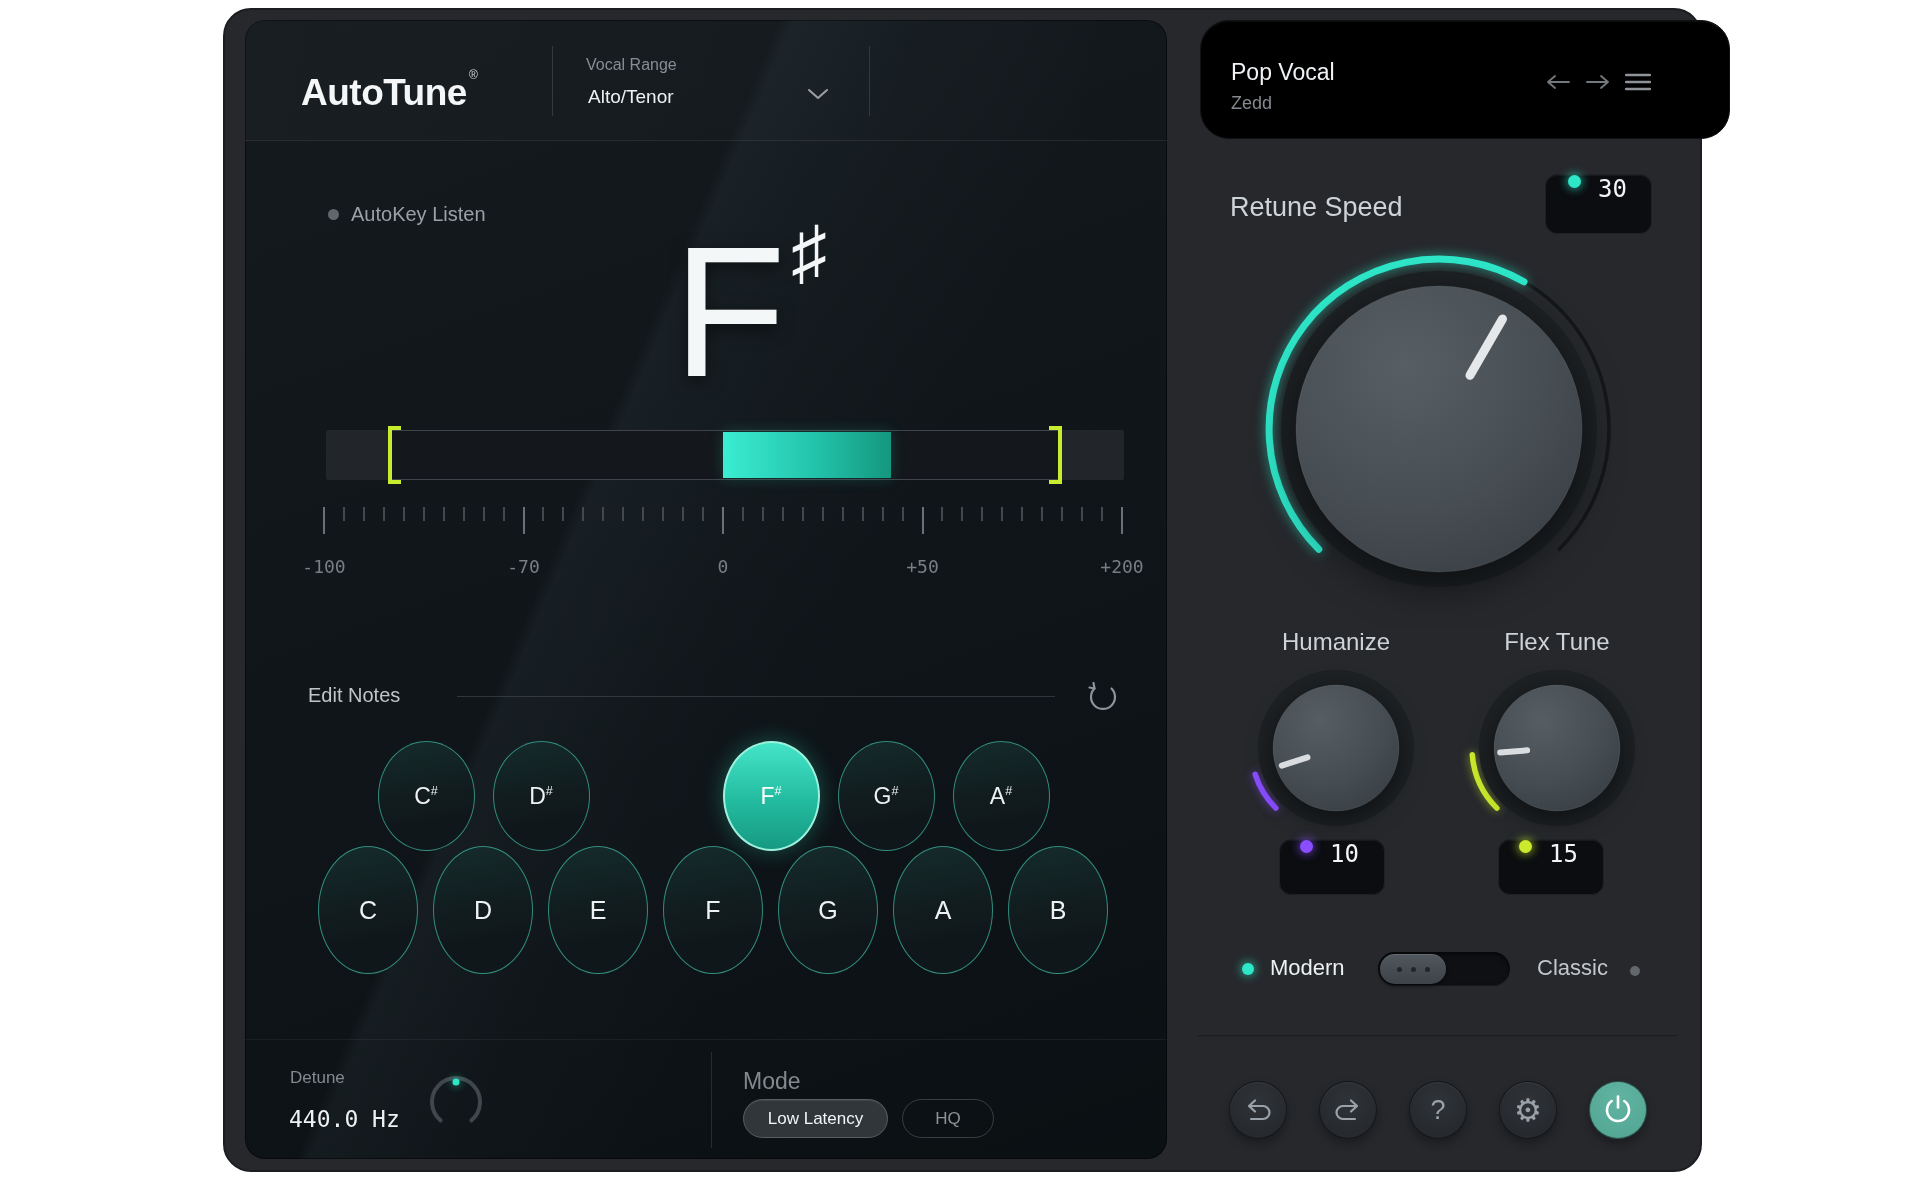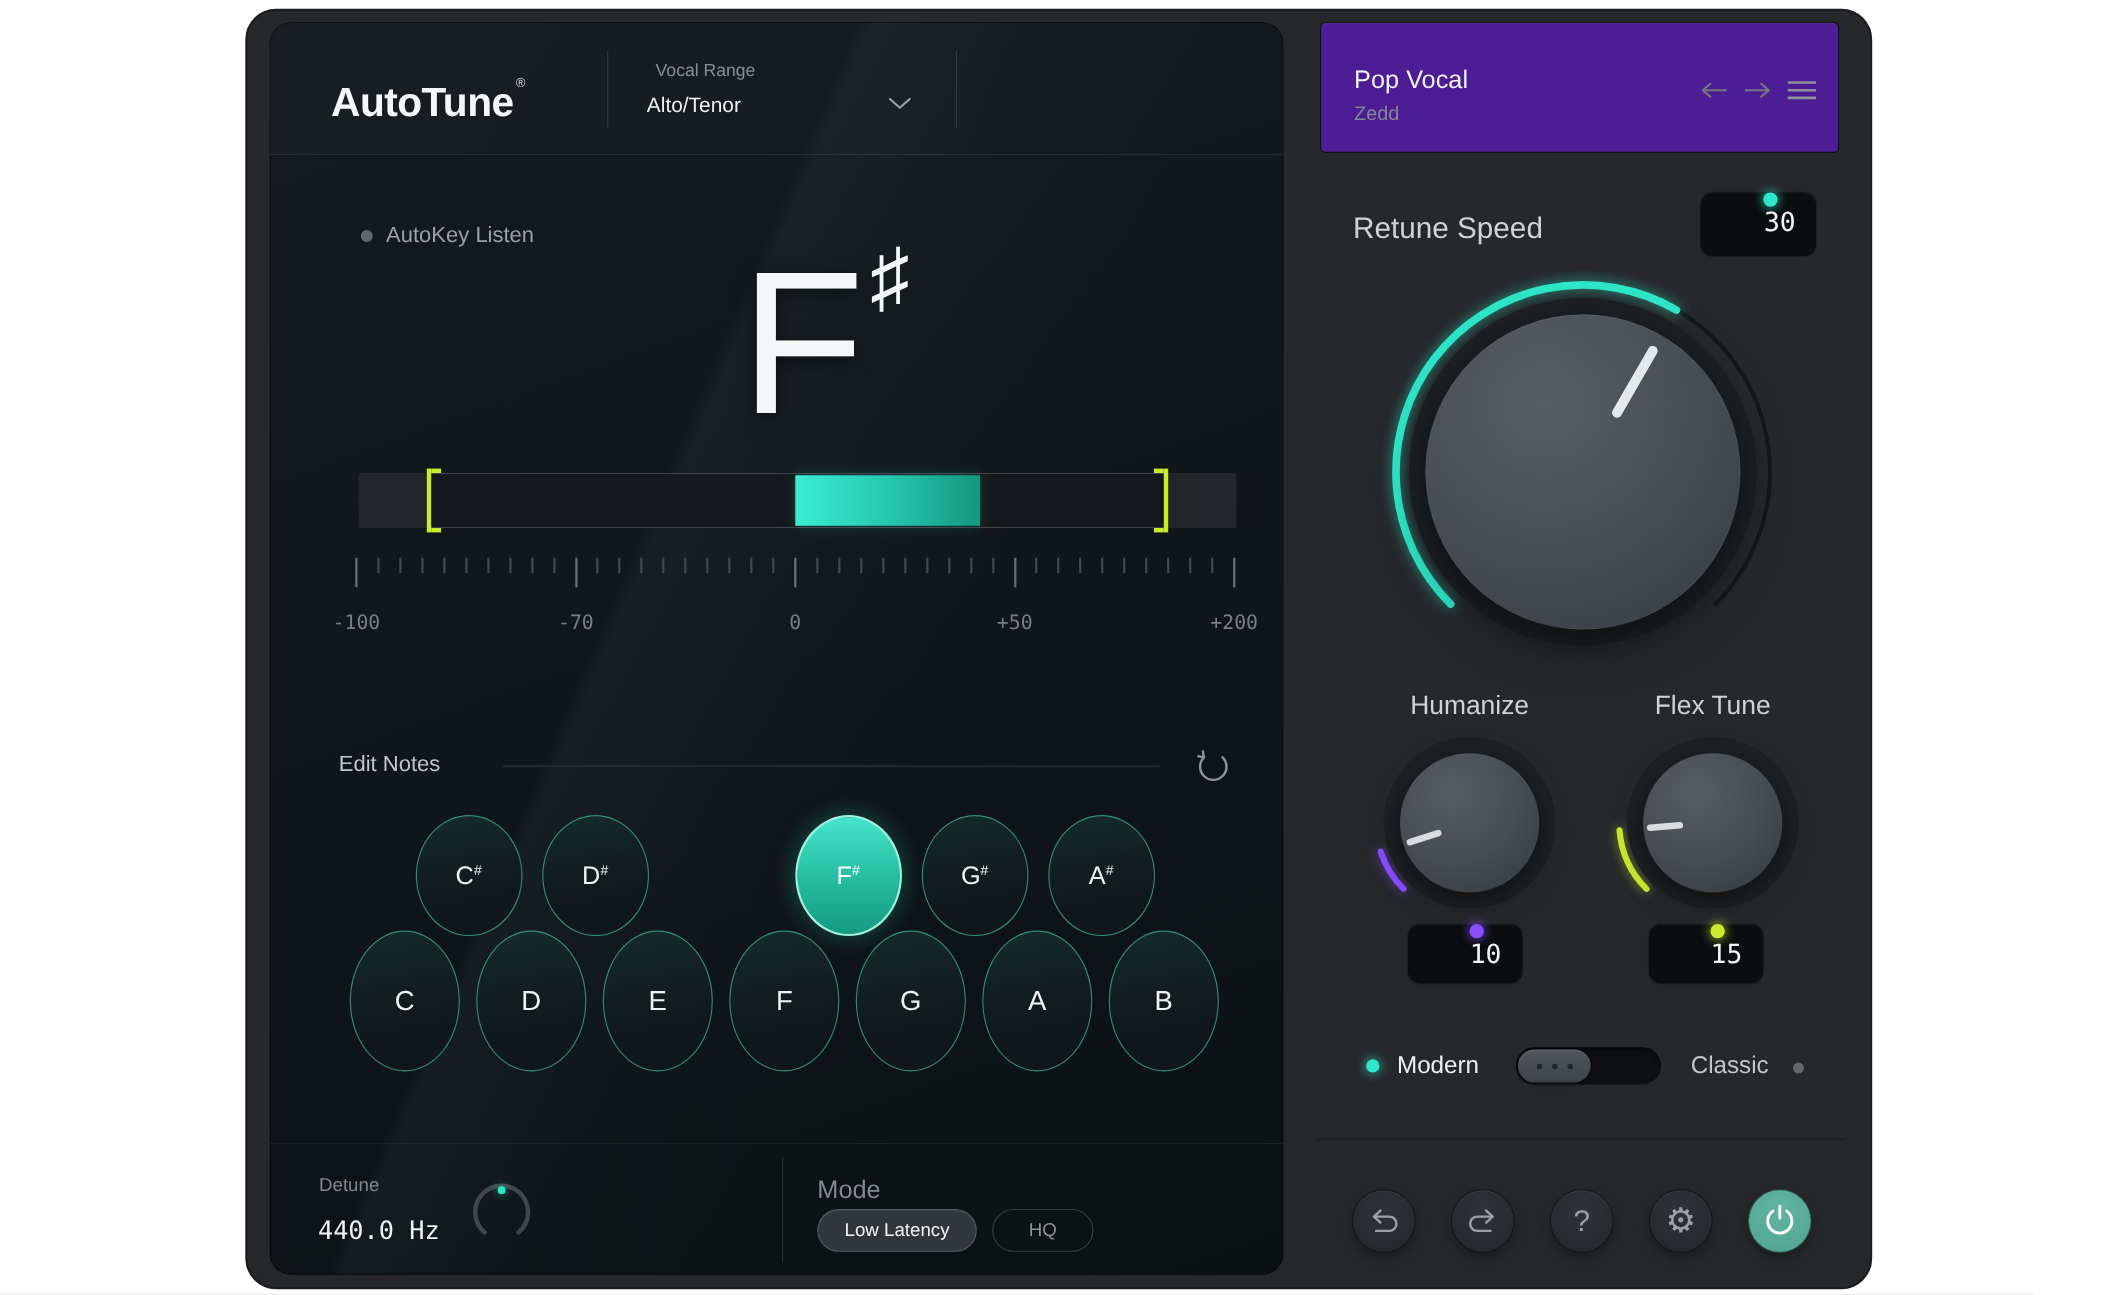--- a/index.html
+++ b/index.html
@@ -29,21 +29,21 @@
     background:linear-gradient(100deg, rgba(255,255,255,0.018), rgba(255,255,255,0));
   }
   .lp-header > *{ position:absolute; }
   .logo{ left:56px; top:48px; font-size:37px; font-weight:700; color:#f4f6f7; letter-spacing:-0.5px; }
   .logo sup{ font-size:12px; font-weight:400; vertical-align:26px; margin-left:2px; color:#cfd3d6; }
   .hdiv{ width:1px; top:26px; height:70px; background:#34393d; }
   .hdiv.d1{ left:307px; } .hdiv.d2{ left:624px; }
   .dropdown{ top:18px; width:268px; height:88px; cursor:pointer; }
   .dropdown.vocal{ left:330px; } .dropdown.keyscale{ left:640px; }
   .dropdown > *{ position:absolute; }
-  .dd-label{ left:21px; top:18px; font-size:16px; color:#878d92; white-space:nowrap; }
+  .dd-label{ left:11px; top:18px; font-size:16px; color:#878d92; white-space:nowrap; }
   .dd-value{ left:13px; top:48px; font-size:19px; color:#eef1f3; white-space:nowrap; }
   .chev{ left:232px; top:50px; }
 
   .autokey{ left:80px; top:181px; height:26px; cursor:pointer; }
   .ak-dot{ position:absolute; left:3px; top:8px; width:11px; height:11px; border-radius:50%; background:#60666b; }
   .ak-label{ position:absolute; left:26px; top:2px; font-size:20px; color:#9aa0a5; white-space:nowrap; }
 
   .bn-letter{ left:428px; top:200px; font-size:185px; font-weight:500; color:#f4f7f7; line-height:1; text-shadow:0 5px 18px rgba(0,0,0,0.55); }
   .bn-sharp{ left:546px; top:196px; font-size:72px; font-weight:400; color:#f4f7f7; line-height:1; }
 
@@ -76,31 +76,31 @@
   .detune-label{ left:45px; top:1048px; font-size:17px; color:#83898e; }
   .detune-value{ left:44px; top:1086px; font-family:"DejaVu Sans Mono", monospace; font-size:23px; color:#eef1f3; white-space:nowrap; }
   .detune-knob{ left:176px; top:1047px; cursor:pointer; }
   .footer-vdiv{ left:466px; top:1032px; width:1px; height:96px; background:#272c30; }
   .mode-label{ left:498px; top:1048px; font-size:23px; color:#83898e; }
   .pill{ position:absolute; top:1079px; height:39px; border-radius:20px; font-size:17px; display:flex; align-items:center; justify-content:center; cursor:pointer; font-family:"Liberation Sans",sans-serif; }
   .pill.low-latency{ left:498px; width:145px; background:#31363b; border:1px solid #565c62; color:#f2f4f6; box-shadow:inset 0 1px 0 rgba(255,255,255,0.08); }
   .pill.hq{ left:657px; width:92px; background:transparent; border:1px solid #393e43; color:#8d9296; }
 
   
-  .preset-box{ left:975px; top:10px; width:472px; height:119px; background:#4c1d95; border-radius:5px;
+  .preset-box{ left:975px; top:10px; width:530px; height:119px; background:#000000; border-radius:29px;
     border:1px solid #101114; box-shadow:inset 0 1px 0 rgba(255,255,255,0.05); }
   .preset-box > *{ position:absolute; }
   .preset-name{ left:30px; top:38px; font-size:23px; color:#f0f3f5; white-space:nowrap; }
   .preset-author{ left:30px; top:72px; font-size:18px; color:#83898e; white-space:nowrap; }
   .nav-btn{ top:45px; width:34px; height:32px; display:flex; align-items:center; justify-content:center; cursor:pointer; background:none; border:none; }
   .nav-btn.prev{ left:340px; } .nav-btn.next{ left:380px; } .nav-btn.menu{ left:420px; }
 
   .retune-label{ left:1005px; top:182px; font-size:27px; color:#ced3d7; white-space:nowrap; }
-  .value-badge{ background:#0b0d10; border:1px solid #1e2125; border-radius:12px; display:flex; align-items:center;
-    box-shadow:inset 0 1px 0 rgba(255,255,255,0.05);flex-direction:column; }
+  .value-badge{ background:#0b0d10; border:1px solid #1e2125; border-radius:12px; display:flex; 
+    box-shadow:inset 0 1px 0 rgba(255,255,255,0.05); }
   .badge-retune{ left:1320px; top:164px; width:107px; height:60px; padding-left:22px; }
   .badge-sm{ width:106px; height:56px; padding-left:20px; }
   .badge-humanize{ left:1054px; top:829px; } .badge-flex{ left:1273px; top:829px; }
   .badge-dot{ width:13px; height:13px; border-radius:50%; }
   .badge-dot.teal{ background:var(--teal); box-shadow:0 0 9px 2px rgba(46,230,200,0.55); }
   .badge-dot.purple{ background:var(--purple); box-shadow:0 0 9px 2px rgba(138,77,255,0.55); }
   .badge-dot.yellow{ background:var(--yellow); box-shadow:0 0 9px 2px rgba(203,233,45,0.55); }
   .badge-value{ margin-left:17px; font-family:"DejaVu Sans Mono", monospace; font-size:24px; color:#f2f4f6; }
 
   .knob-big{ left:1014px; top:219px; cursor:pointer; }

